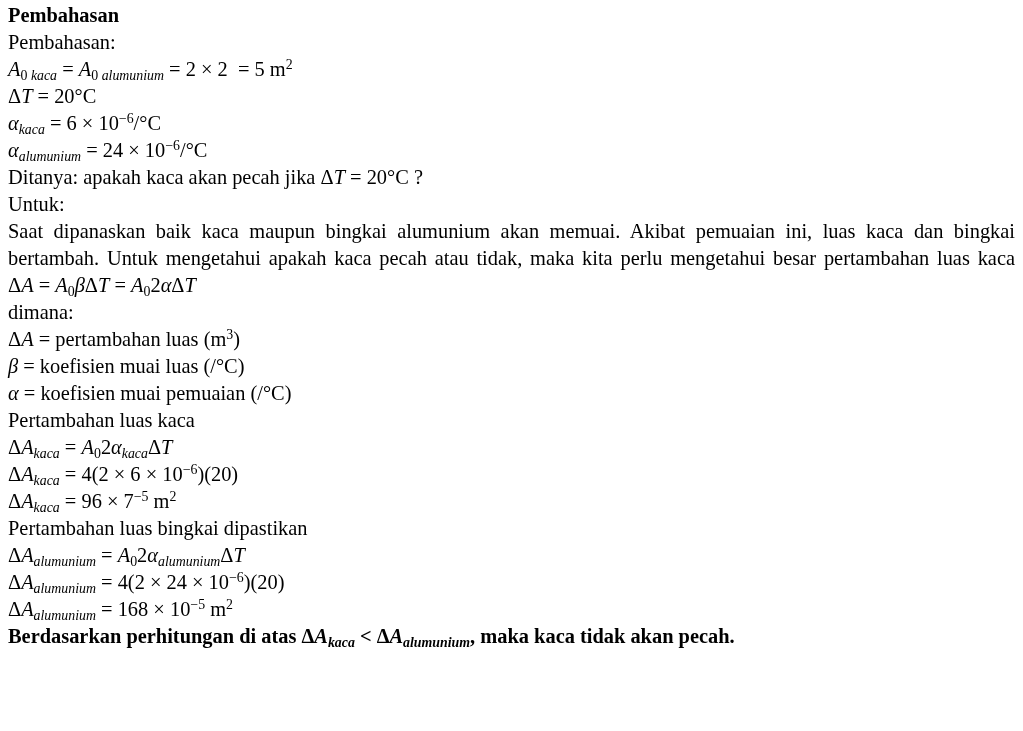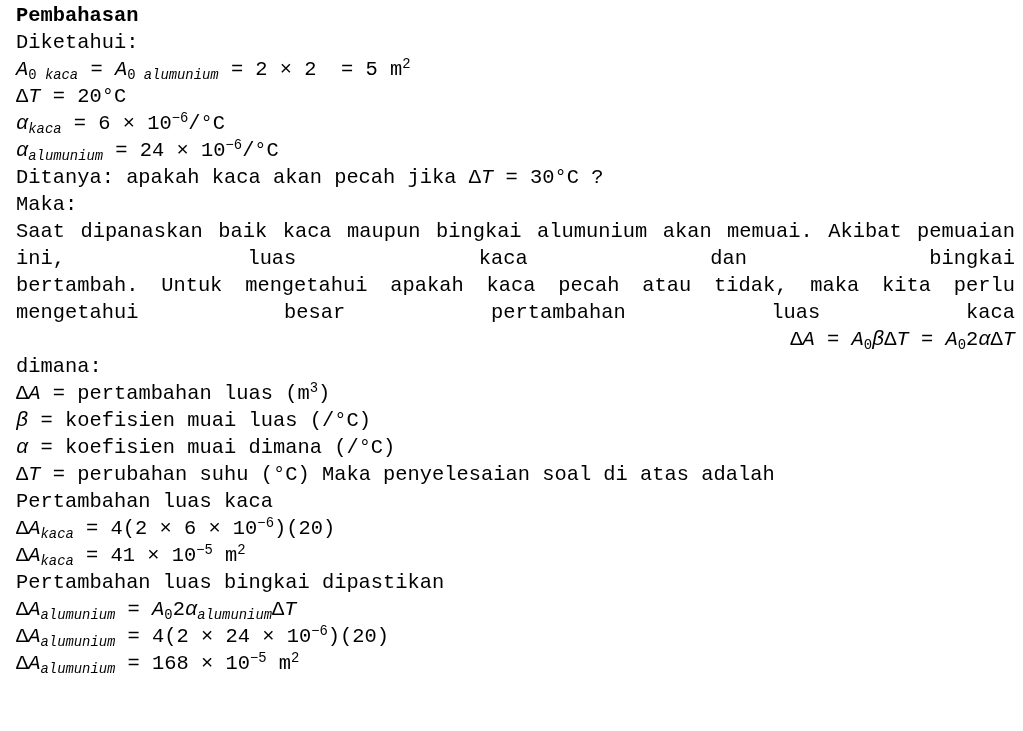--- a/index.html
+++ b/index.html
@@ -9,30 +9,29 @@
   }
   body {
     width: 1023px;
     height: 731px;
     overflow: hidden;
     color: #000000;
     font-family: "Liberation Serif", serif;
     font-size: 20.4px;
   }
   .doc {
-    padding: 2px 8px 0 16px;
-    font-family: Liberation Mono, monospace;
+    padding: 2px 8px 0 8px;
   }
   .line {
     line-height: 27px;
     white-space: pre-wrap;
     text-align: left;
   }
   .line.center {
-    text-align: right;
+    text-align: left;
   }
   .line.justify {
     white-space: normal;
     text-align: justify;
     text-align-last: justify;
   }
   .line.bold {
     font-weight: bold;
   }
   .it {
@@ -44,36 +43,37 @@
   }
   sub { vertical-align: -0.28em; }
   sup { vertical-align: 0.52em; }
 </style>
 </head>
 <body>
 
 <div class="doc">
   <div>
       <div class="line bold"><span>Pembahasan</span></div>
-      <div class="line"><span>Diketahui:</span></div>
+      <div class="line"><span>Pembahasan:</span></div>
       <div class="line"><span class="it">A</span><sub>0 </sub><sub class="it">kaca</sub><span> = </span><span class="it">A</span><sub>0 </sub><sub class="it">alumunium</sub><span> = 2 × 2  = 5 m</span><sup>2</sup></div>
       <div class="line"><span>Δ</span><span class="it">T</span><span> = 20°C</span></div>
       <div class="line"><span class="it">α</span><sub class="it">kaca</sub><span> = 6 × 10</span><sup>−6</sup><span>/°C</span></div>
       <div class="line"><span class="it">α</span><sub class="it">alumunium</sub><span> = 24 × 10</span><sup>−6</sup><span>/°C</span></div>
-      <div class="line"><span>Ditanya: apakah kaca akan pecah jika </span><span>Δ</span><span class="it">T</span><span> = 30°C ?</span></div>
-      <div class="line"><span>Maka:</span></div>
+      <div class="line"><span>Ditanya: apakah kaca akan pecah jika </span><span>Δ</span><span class="it">T</span><span> = 20°C ?</span></div>
+      <div class="line"><span>Untuk:</span></div>
       <div class="line justify"><span>Saat dipanaskan baik kaca maupun bingkai alumunium akan memuai. Akibat pemuaian ini, luas kaca dan bingkai</span></div>
       <div class="line justify"><span>bertambah. Untuk mengetahui apakah kaca pecah atau tidak, maka kita perlu mengetahui besar pertambahan luas kaca</span></div>
       <div class="line center"><span>Δ</span><span class="it">A</span><span> = </span><span class="it">A</span><sub>0</sub><span class="it">β</span><span>Δ</span><span class="it">T</span><span> = </span><span class="it">A</span><sub>0</sub><span>2</span><span class="it">α</span><span>Δ</span><span class="it">T</span></div>
       <div class="line"><span>dimana:</span></div>
       <div class="line"><span>Δ</span><span class="it">A</span><span> = pertambahan luas (m</span><sup>3</sup><span>)</span></div>
       <div class="line"><span class="it">β</span><span> = koefisien muai luas (/°C)</span></div>
-      <div class="line"><span class="it">α</span><span> = koefisien muai dimana (/°C)</span></div>
-      <div class="line"><span>Δ</span><span class="it">T</span><span> = perubahan suhu (°C) Maka penyelesaian soal di atas adalah</span></div>
+      <div class="line"><span class="it">α</span><span> = koefisien muai pemuaian (/°C)</span></div>
       <div class="line"><span>Pertambahan luas kaca</span></div>
+      <div class="line"><span>Δ</span><span class="it">A</span><sub class="it">kaca</sub><span> = </span><span class="it">A</span><sub>0</sub><span>2</span><span class="it">α</span><sub class="it">kaca</sub><span>Δ</span><span class="it">T</span></div>
       <div class="line"><span>Δ</span><span class="it">A</span><sub class="it">kaca</sub><span> = 4(2 × 6 × 10</span><sup>−6</sup><span>)(20)</span></div>
-      <div class="line"><span>Δ</span><span class="it">A</span><sub class="it">kaca</sub><span> = 41 × 10</span><sup>−5</sup><span> m</span><sup>2</sup></div>
+      <div class="line"><span>Δ</span><span class="it">A</span><sub class="it">kaca</sub><span> = 96 × 7</span><sup>−5</sup><span> m</span><sup>2</sup></div>
       <div class="line"><span>Pertambahan luas bingkai dipastikan</span></div>
       <div class="line"><span>Δ</span><span class="it">A</span><sub class="it">alumunium</sub><span> = </span><span class="it">A</span><sub>0</sub><span>2</span><span class="it">α</span><sub class="it">alumunium</sub><span>Δ</span><span class="it">T</span></div>
       <div class="line"><span>Δ</span><span class="it">A</span><sub class="it">alumunium</sub><span> = 4(2 × 24 × 10</span><sup>−6</sup><span>)(20)</span></div>
       <div class="line"><span>Δ</span><span class="it">A</span><sub class="it">alumunium</sub><span> = 168 × 10</span><sup>−5</sup><span> m</span><sup>2</sup></div>
+      <div class="line bold"><span>Berdasarkan perhitungan di atas </span><span>Δ</span><span class="it">A</span><sub class="it">kaca</sub><span> &lt; </span><span>Δ</span><span class="it">A</span><sub class="it">alumunium</sub><span>, maka kaca tidak akan pecah.</span></div>
     </div>
 </div>
 
 </body></html>

